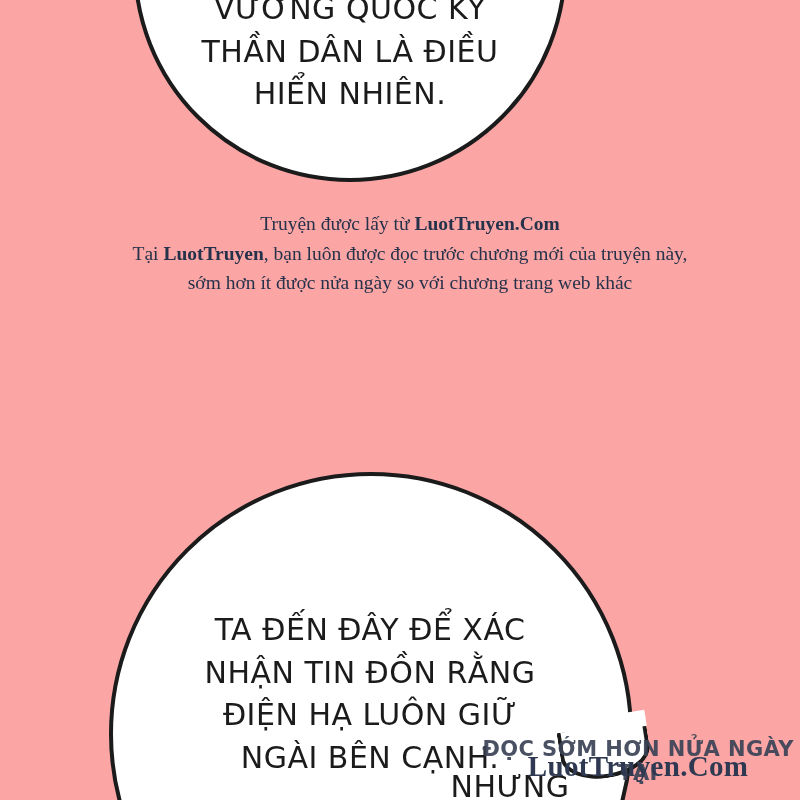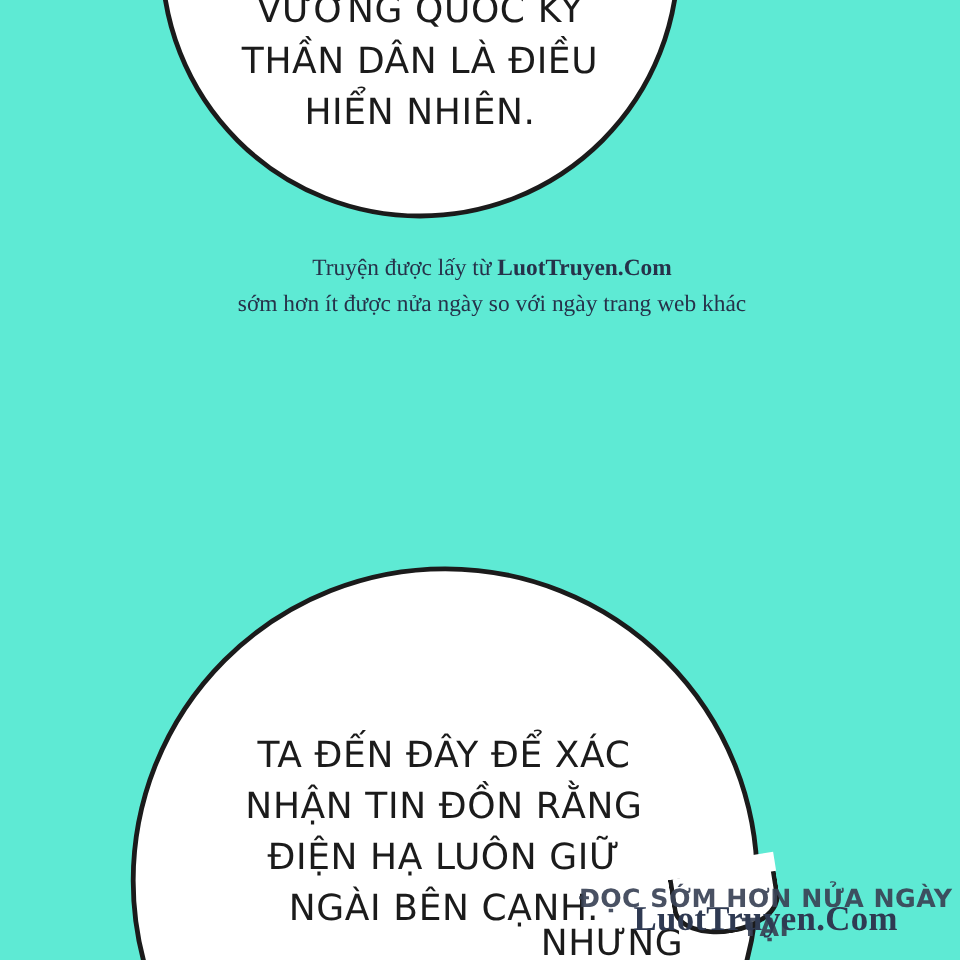--- a/index.html
+++ b/index.html
@@ -14,21 +14,21 @@
     overflow: hidden;
     font-family: "DejaVu Sans", sans-serif;
   }
 
   .page {
     position: absolute;
     left: 0;
     top: 0;
     width: 800px;
     height: 800px;
-    background: #5eead4;
+    background: #fca5a5;
   }
 
   
   .bubble {
     position: absolute;
     border: 4px solid #1b1b1b;
     border-radius: 50%;
     background: #ffffff;
     box-sizing: border-box;
   }
@@ -167,21 +167,22 @@
 
 <div class="page">
 
   <div class="bubble" id="bubble-top"></div>
   <div class="bubble-text" id="bubble-top-text">VƯƠNG QUỐC KÝ
 THẦN DÂN LÀ ĐIỀU
 HIỂN NHIÊN.</div>
 
   <div class="promo">
     <span class="line"><span>Truyện được lấy từ </span><span class="brand">LuotTruyen.Com</span></span>
-    <span class="line"><span>sớm hơn ít được </span><b>nửa ngày</b><span> so với ngày trang web khác</span></span>
+    <span class="line"><span>Tại </span><span class="brand">LuotTruyen</span><span>, bạn luôn được đọc trước chương mới của truyện này,</span></span>
+    <span class="line"><span>sớm hơn ít được </span><b>nửa ngày</b><span> so với chương trang web khác</span></span>
   </div>
 
   <div class="bubble" id="bubble-bottom"></div>
   <div class="tail" id="bubble-bottom-tail"></div>
   <div class="tail-mask"></div>
   <div class="bubble-text" id="bubble-bottom-text">TA ĐẾN ĐÂY ĐỂ XÁC
 NHẬN TIN ĐỒN RẰNG
 ĐIỆN HẠ LUÔN GIỮ
 NGÀI BÊN CẠNH.</div>
   <div class="bubble-text" id="bubble-bottom-text-2">NHƯNG</div>

